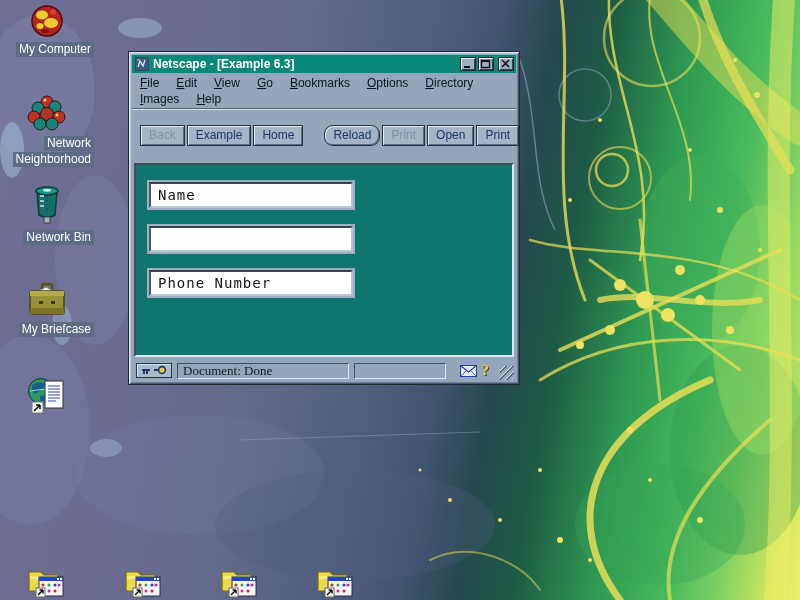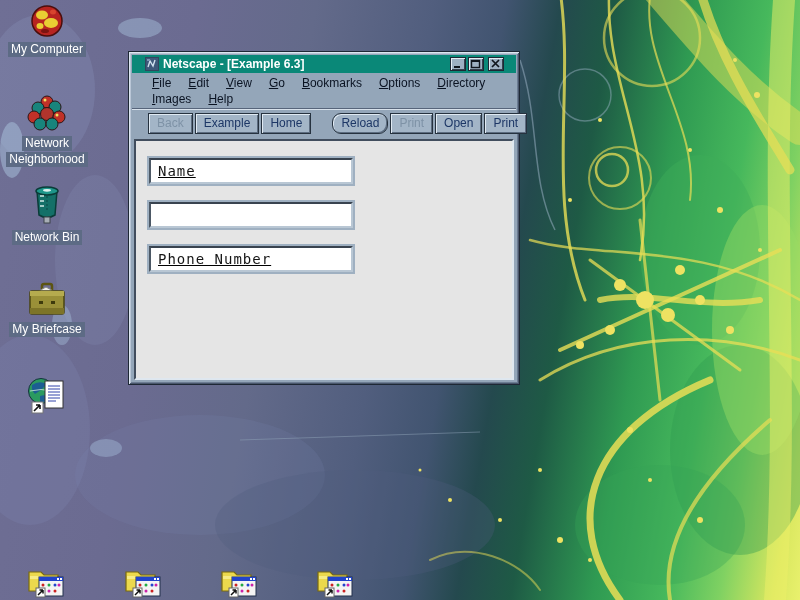--- a/index.html
+++ b/index.html
@@ -8,63 +8,63 @@
     background:
       linear-gradient(100deg,
         #6f6f95 0%, #6b6b91 22%, #636a8a 35%, #515e7e 48%, #415470 56%,
         #24494e 62%, #1e5a45 68%, #2f9a52 77%, #46b85c 85%, #7fd162 91%,
         #d9e75f 97%, #e9f16d 100%);}
   .bg-art{position:absolute;left:0;top:0;}
 
   
   .dicon{position:absolute;width:94px;text-align:center;cursor:default;}
   .dicon .art{display:flex;justify-content:center;margin-bottom:3px;}
-  .dicon .lbl{line-height:13px;}
+  .dicon .lbl{line-height:13px;text-align:right;}
   .dicon .lbl span{display:inline-block;background:var(--labelbg);color:#fff;
     font-size:12px;padding:1px 3px;white-space:nowrap;}
   #icon-mycomputer{left:0;top:4px;}
   #icon-network{left:0;top:94px;}
   #icon-recycle{left:0;top:184px;}
   #icon-briefcase{left:0;top:282px;}
   #icon-voice{left:0;top:374px;}
   .folders{position:absolute;left:0;top:0;width:800px;height:600px;pointer-events:none;}
   .ficon{position:absolute;top:566px;width:40px;height:34px;pointer-events:auto;}
   .ficon:nth-child(1){left:26px;} .ficon:nth-child(2){left:123px;}
   .ficon:nth-child(3){left:219px;} .ficon:nth-child(4){left:315px;}
 
   
   .win{position:absolute;left:128px;top:51px;width:392px;height:334px;
     background:var(--chrome);display:flex;flex-direction:column;
     border:1px solid #1e2835;
     box-shadow:inset 1px 1px 0 #dde7f1, inset -1px -1px 0 #49566b,
                inset 2px 2px 0 #b9c6d6, inset -2px -2px 0 #6c7c92;
     padding:3px;box-sizing:border-box;}
   .titlebar{height:18px;background:var(--titlebar);display:flex;align-items:center;
-    padding:0 12px;flex:none;}
+    padding:0 2px;flex:none;}
   .wicon{width:14px;height:14px;margin:0 4px 0 1px;flex:none;}
   .wtitle{color:#fff;font-size:12px;font-weight:bold;flex:1;white-space:nowrap;}
   .wbtns{display:flex;gap:2px;}
   .wbtn{width:16px;height:14px;background:#9db0c2;position:relative;
     box-shadow:inset 1px 1px 0 #e6eef6, inset -1px -1px 0 #36414e;
     border:1px solid #1e2835;box-sizing:border-box;}
   .wbtn svg{position:absolute;left:1px;top:1px;}
   .menubar{flex:none;border-bottom:1px solid #56647a;box-shadow:0 1px 0 #d7e1eb;
     padding:1px 0 2px 0;}
-  .menurow{height:16px;line-height:16px;padding-left:20px;}
+  .menurow{height:16px;line-height:16px;padding-left:8px;}
   .menu-item{display:inline-block;font-size:12px;color:#0a1322;margin-right:17px;}
   .menu-item::first-letter{text-decoration:underline;}
-  .toolbar{flex:none;height:29px;display:flex;align-items:center;padding:0 8px;margin-left:8px;}
+  .toolbar{flex:none;height:29px;display:flex;align-items:center;padding:12px 8px;}
   .tbtn{height:21px;line-height:19px;padding:0 8px;margin-right:2px;font-size:12px;
     color:#1d3766;background:#a3b5c7;text-align:center;
     border:1px solid #26323f;box-sizing:border-box;
     box-shadow:inset 1px 1px 0 #e0eaf3, inset -1px -1px 0 #5c6c80;}
   .tbtn.disabled{color:#7e92a6;}
   .tbtn.group-gap{margin-left:19px;border-radius:9px;}
-  .content{flex:1;margin:1px 2px;background:#e5e5e5;overflow:hidden;
-    border:2px solid;border-color:#414d5d #dfe7ef #dfe7ef #414d5d;text-decoration:underline;}
+  .content{flex:1;margin:1px 2px;background:#0f766e;overflow:hidden;
+    border:2px solid;border-color:#414d5d #dfe7ef #dfe7ef #414d5d;}
   .fields{padding:17px 0 0 11px;}
   .formfield{display:block;width:193px;height:22px;margin-bottom:6px;
     font-family:"DejaVu Sans Mono","Liberation Mono",monospace;font-size:14px;
     letter-spacing:1px;color:#161616;background:#fff;padding:0 0 0 7px;
     border:2px solid;border-color:#39434f #b9c7d4 #b9c7d4 #4c5865;
     outline:2px solid #9fb0c1;margin-left:2px;margin-top:18px;}
   .formfield:first-child{margin-top:0;}
   .statusbar{flex:none;height:21px;margin:2px 1px 0 1px;display:flex;
     align-items:center;gap:5px;}
   .keybox{width:36px;height:15px;background:#a9bac9;flex:none;display:flex;
@@ -358,14 +358,35 @@
       </div>
 
     <div class="content">
       <div class="fields">
           <input class="formfield" type="text" value="Name" style="">
           <input class="formfield" type="text" style="">
           <input class="formfield" type="text" value="Phone Number" style="">
         </div>
     </div>
 
+    <div class="statusbar">
+      <span class="keybox">
+        <svg width="28" height="12" viewBox="0 0 28 12">
+          <path d="M2,5 h8 M4,5 v4 M7,5 v4" stroke="#22386a" stroke-width="2" fill="none"></path>
+          <path d="M14,5 h5" stroke="#22386a" stroke-width="2"></path>
+          <circle cx="22" cy="5" r="3.4" fill="#e8cf3a" stroke="#22386a" stroke-width="1.6"></circle>
+        </svg>
+      </span>
+      <span class="sunk status-text">
+        <span>Document: Done</span>
+      </span>
+      <span class="sunk progress"></span>
+      <span class="spacer"></span>
+      <svg class="mail" viewBox="0 0 17 12">
+        <rect x="0.5" y="0.5" width="16" height="11" fill="#e9eff7" stroke="#2636b4" stroke-width="1"></rect>
+        <path d="M0.5,0.5 L8.5,7 L16.5,0.5" fill="none" stroke="#2636b4" stroke-width="1.2"></path>
+        <path d="M0.5,11.5 L6,6 M16.5,11.5 L11,6" stroke="#2636b4" stroke-width="0.8"></path>
+      </svg>
+      <span class="help-q">?</span>
+      <span class="grip"></span>
+    </div>
   </div>
 </div>
 
 </body></html>

